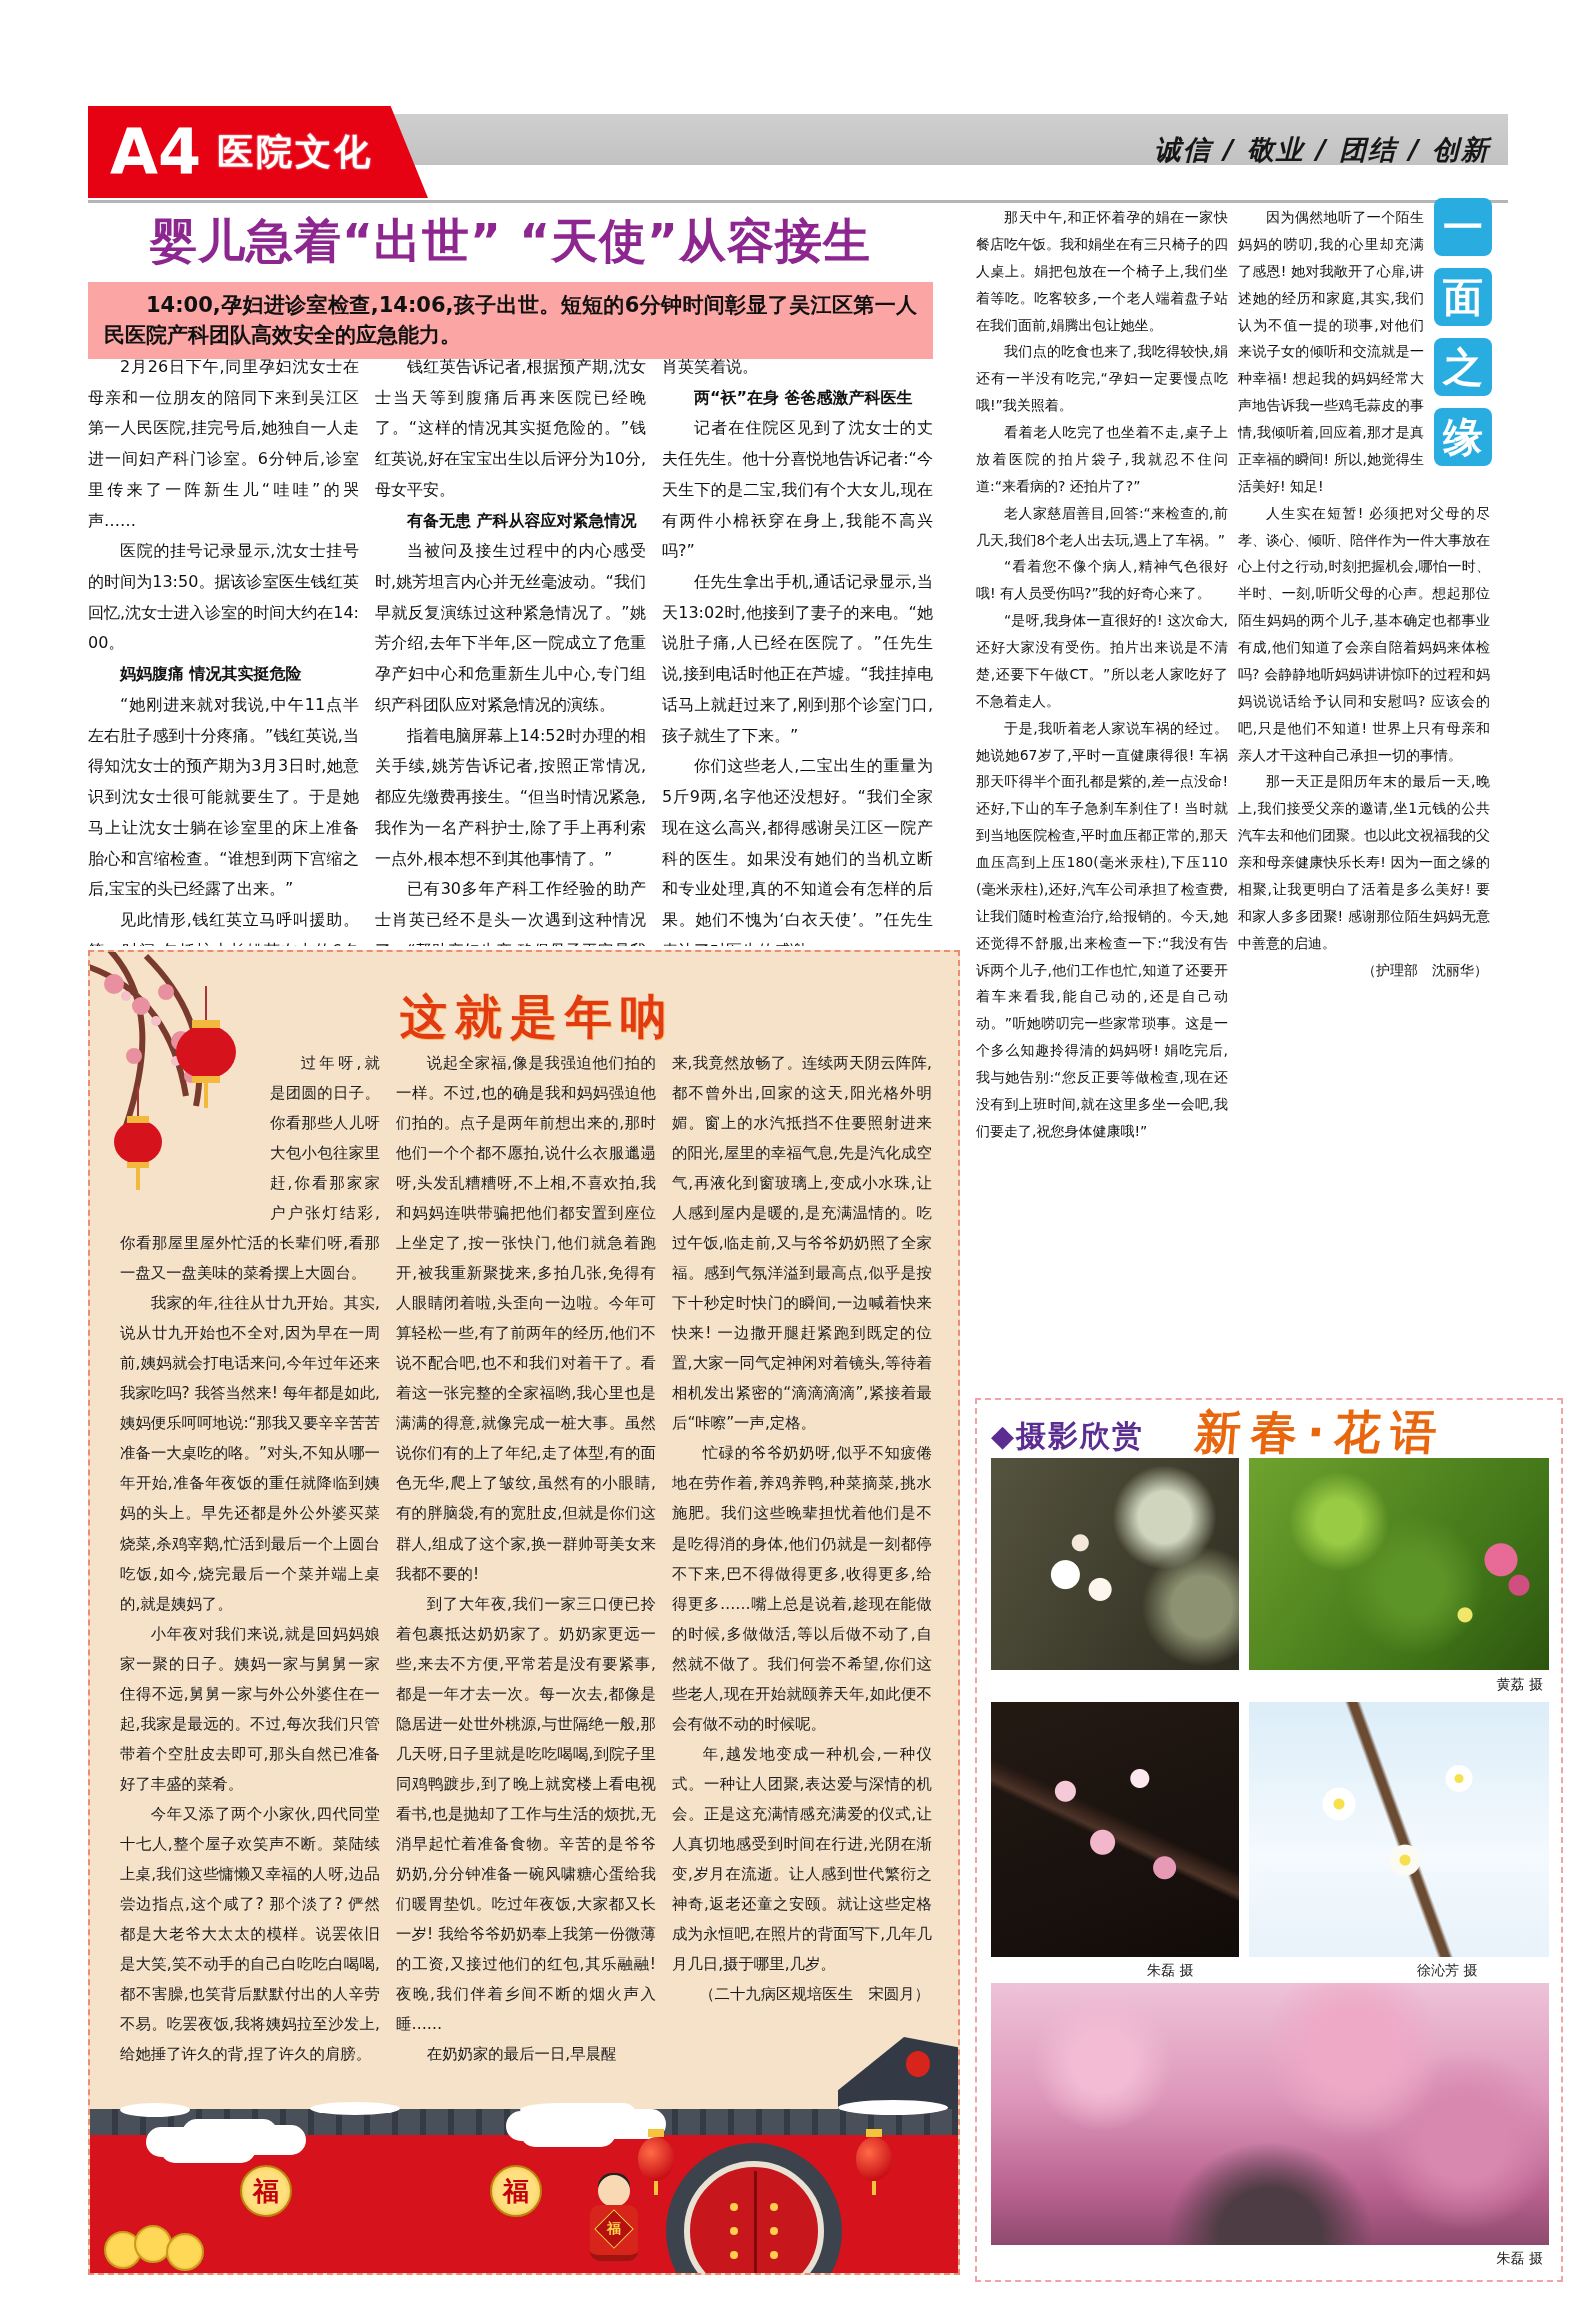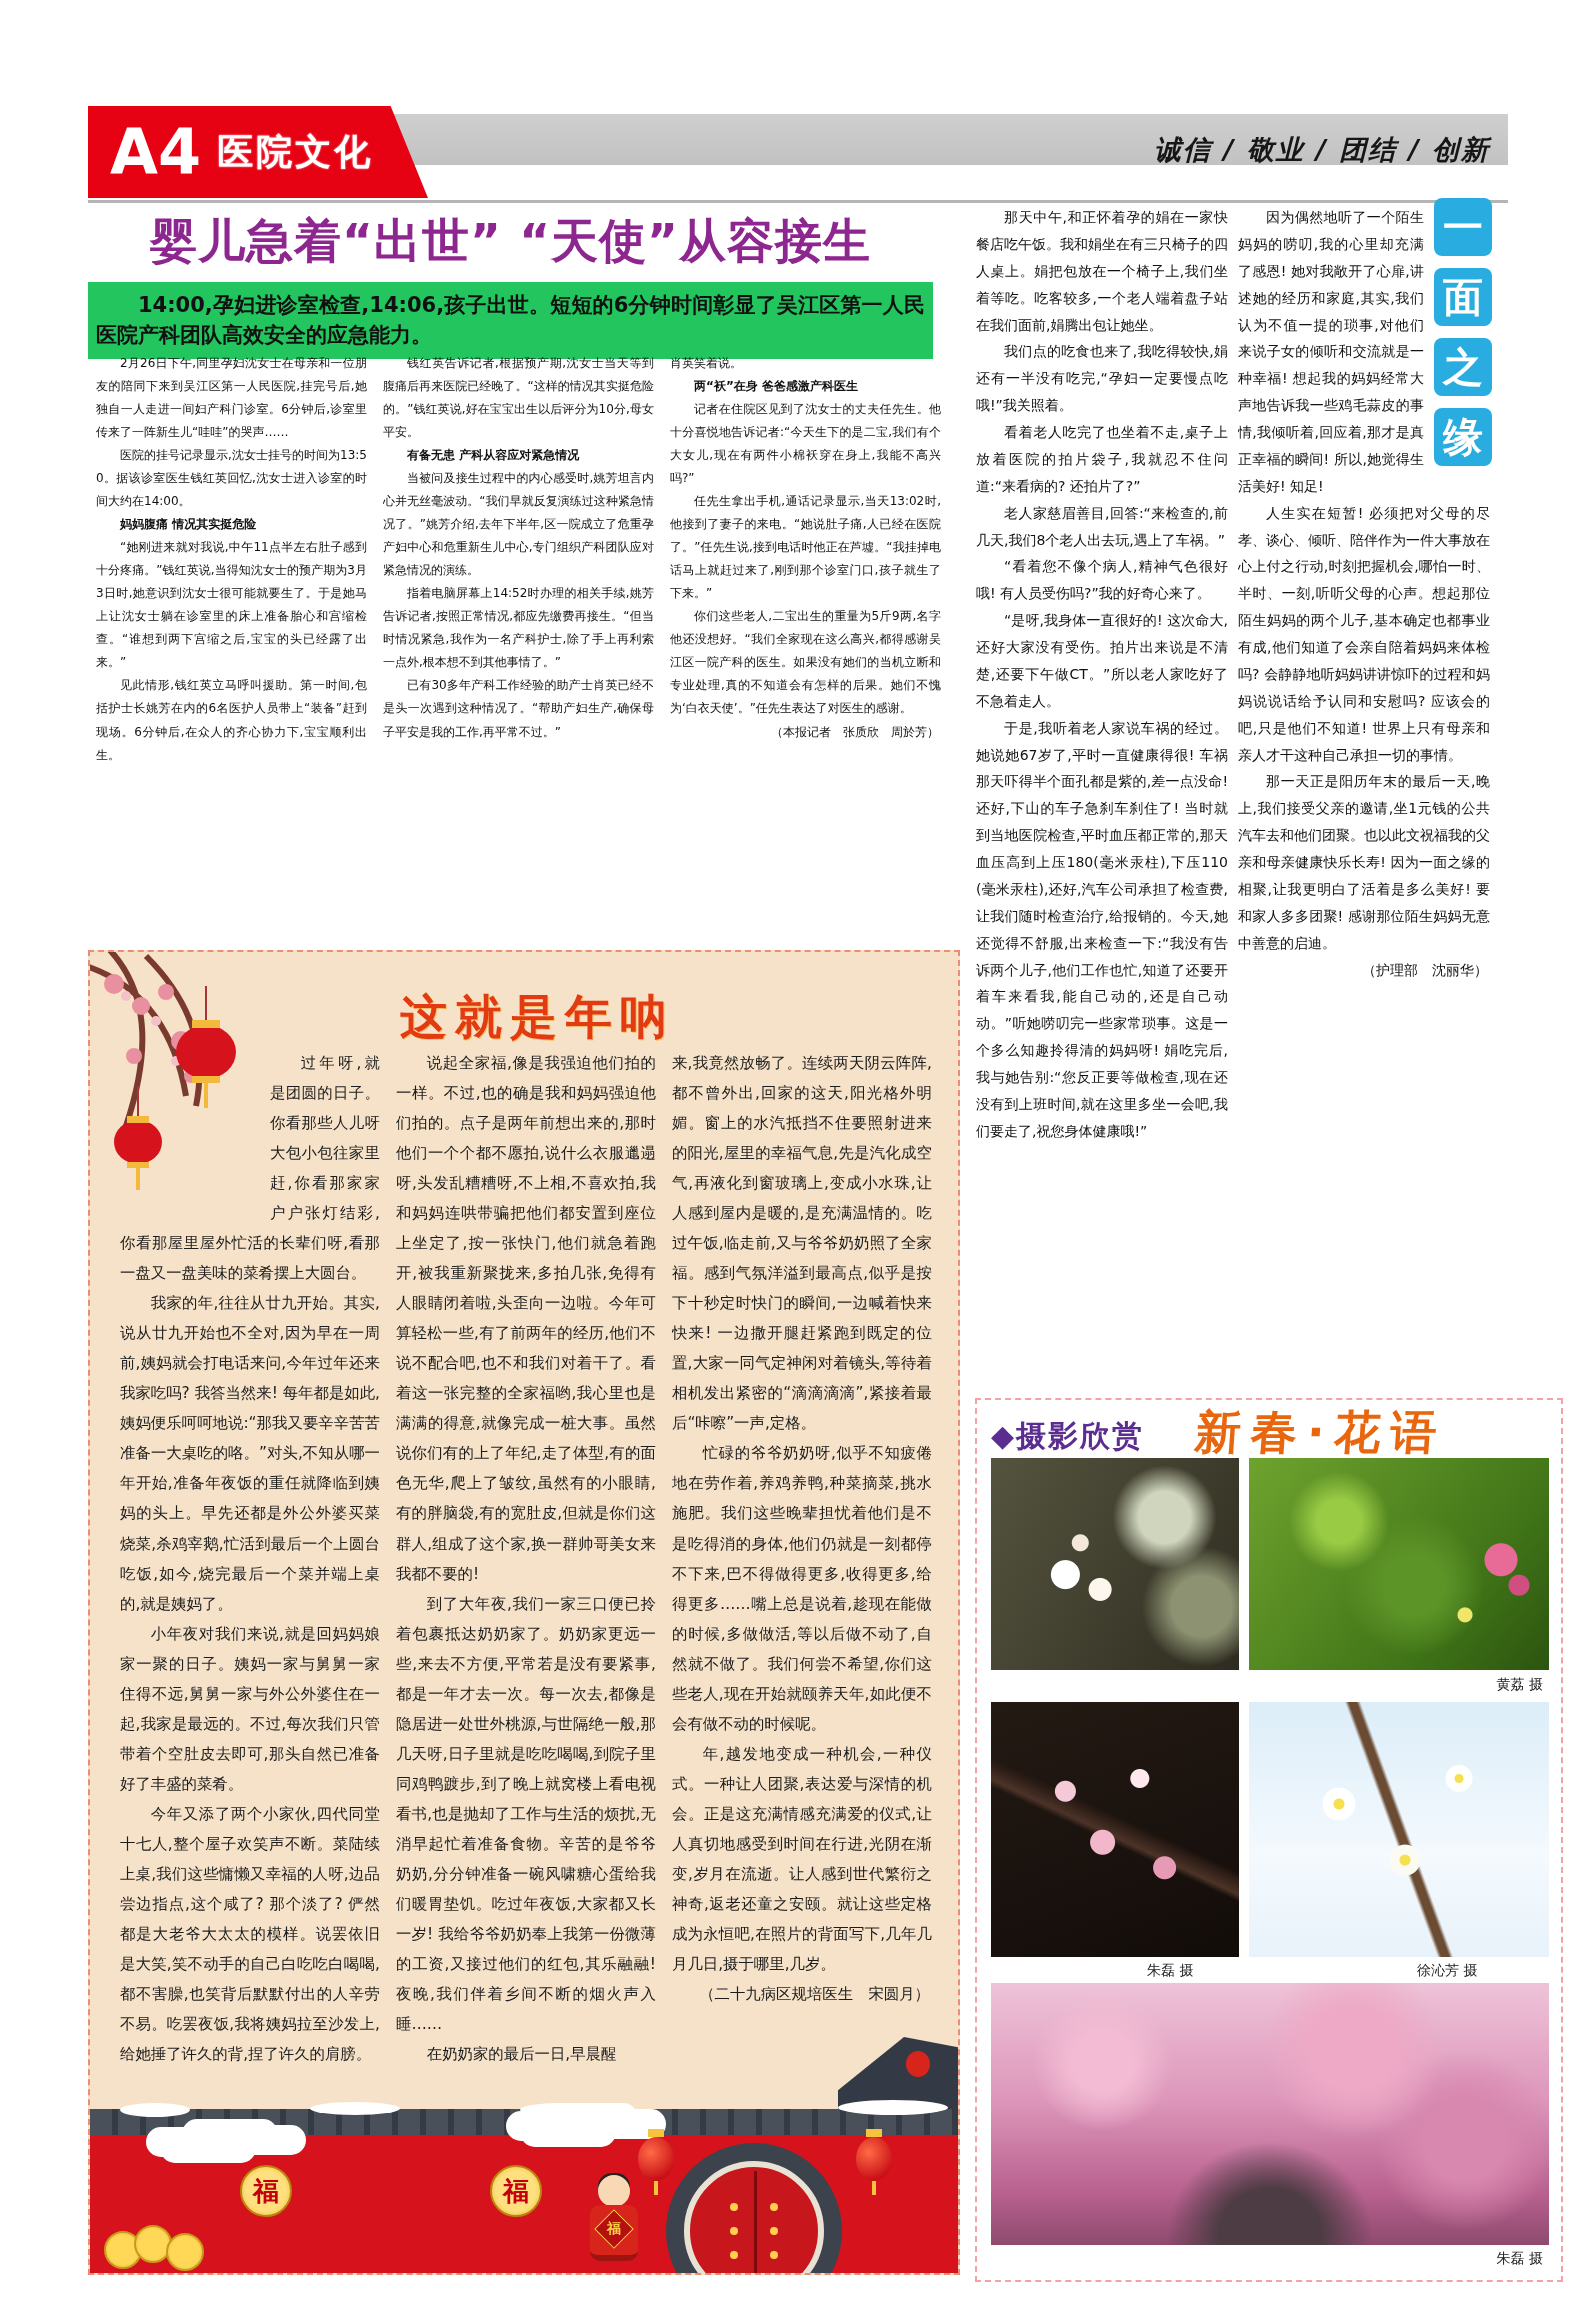--- a/index.html
+++ b/index.html
@@ -12,26 +12,26 @@
           color:#161616;letter-spacing:2px;white-space:nowrap;}
   .redbox{position:absolute;left:88px;top:106px;width:340px;height:92px;background:#e60113;
           clip-path:polygon(0 0,89% 0,100% 100%,0 100%);display:flex;align-items:center;}
   .pageno{font-size:62px;font-weight:bold;color:#fff;margin-left:22px;line-height:1;}
   .sect{font-size:36px;font-weight:bold;color:#ffffff;margin-left:16px;letter-spacing:3px;
         text-shadow:0 0 2px #ffeaea;}
   .mastrule{position:absolute;left:88px;top:200px;width:1420px;height:0;border-top:3px solid #b5b5b5;}
   
   .headline{position:absolute;left:88px;top:210px;width:845px;text-align:center;
             font-size:47px;font-weight:bold;color:#8e2690;white-space:nowrap;letter-spacing:1px;}
-  .lead{position:absolute;left:88px;top:282px;width:845px;box-sizing:border-box;background:#22c55e;
-        padding:8px 8px;font-size:21px;font-weight:bold;line-height:1.45;text-indent:2em;
+  .lead{position:absolute;left:88px;top:282px;width:845px;box-sizing:border-box;background:#fca5a5;
+        padding:8px 16px;font-size:21px;font-weight:bold;line-height:1.45;text-indent:2em;
         word-break:break-all;text-align:justify;}
   .cols{display:flex;gap:16px;}
-  .main-cols{position:absolute;left:96px;top:352px;width:845px;height:594px;
-             font-size:12px;line-height:1.92;}
+  .main-cols{position:absolute;left:88px;top:352px;width:845px;height:594px;
+             font-size:16px;line-height:1.92;}
   .col{flex:1;overflow:hidden;word-break:break-all;text-align:justify;}
   .blk.p{text-indent:2em;}
   .blk.c{text-indent:0;}
   .blk.h{font-weight:bold;text-indent:2em;}
   .blk.b{text-align:right;padding-right:2px;}
   
   .year-box{position:absolute;left:88px;top:950px;width:872px;height:1325px;box-sizing:border-box;
             background:#f6e2c8;border:2px dashed #ec8c74;overflow:hidden;}
   .year-title{position:absolute;left:310px;top:34px;font-size:47px;font-weight:bold;color:#e23b12;
               letter-spacing:8px;text-shadow:1px 1px 0 #f9c06a;}

